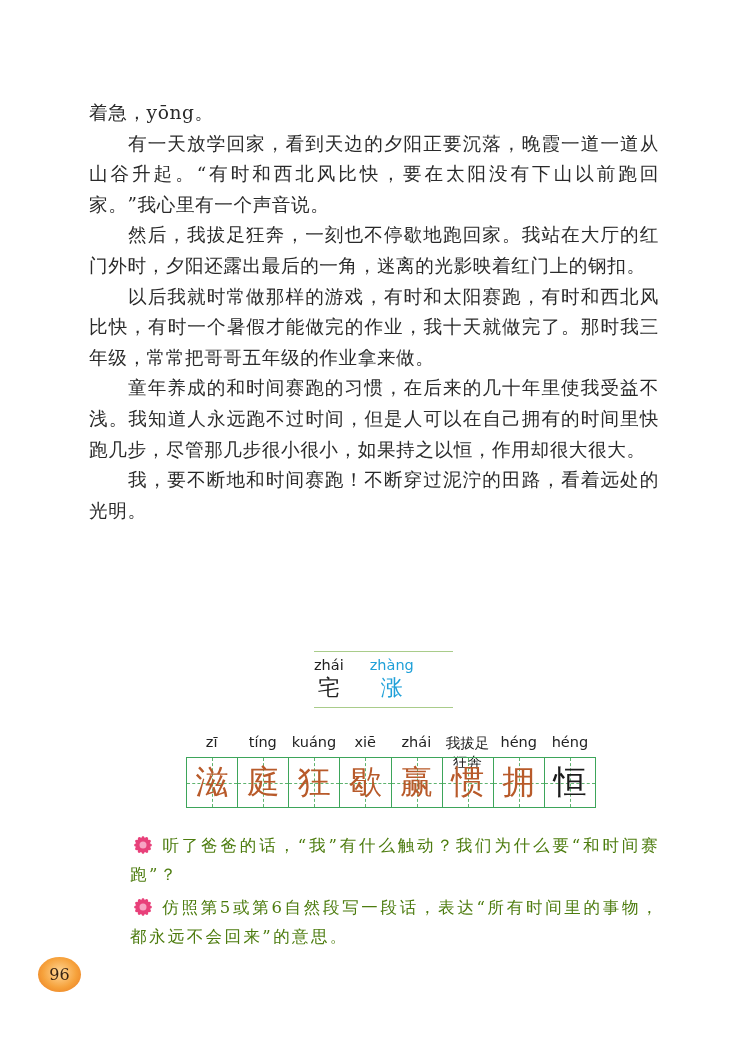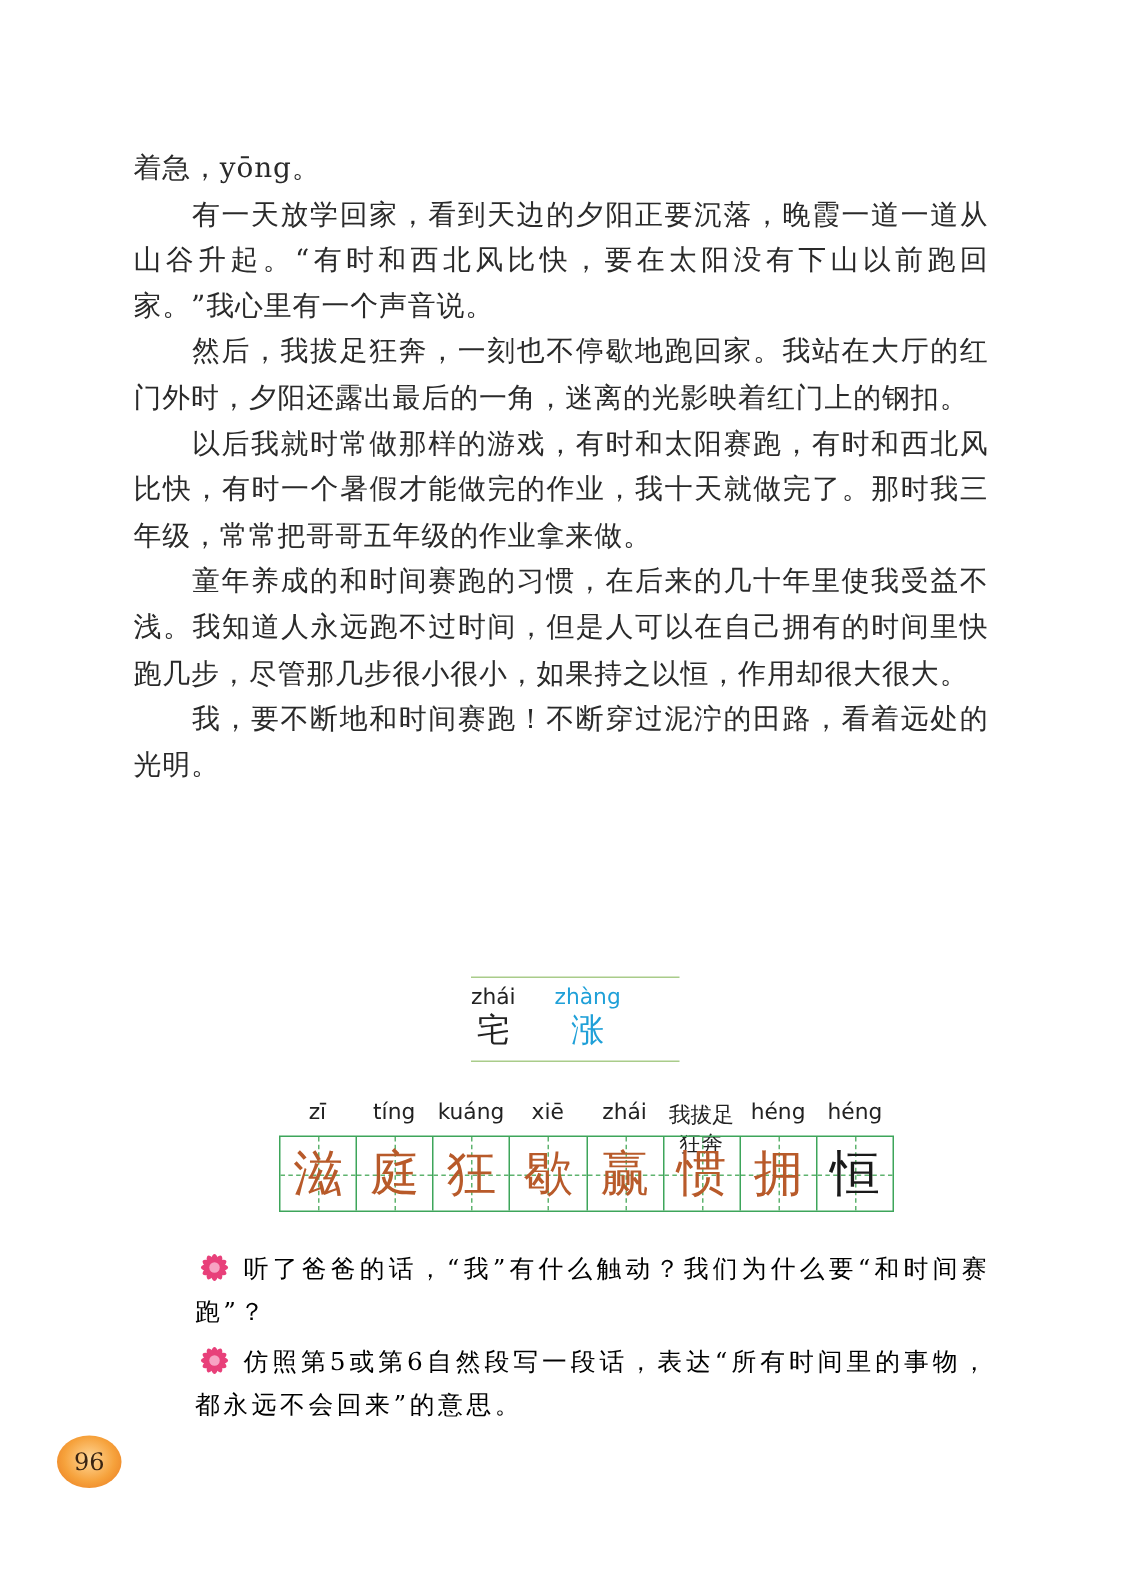--- a/index.html
+++ b/index.html
@@ -86,21 +86,21 @@
     .exercises {
       position: absolute;
       left: 130px; top: 831px;
       width: 530px;
     }
     .ex {
       margin: 0 0 4px 0;
       font-size: 16.5px;
       line-height: 29px;
       letter-spacing: 2.4px;
-      color: #000000;
+      color: #4d7c0f;
       text-align: justify;
     }
     .flower {
       display: inline-block;
       width: 26px; height: 20px;
       vertical-align: -4px;
       margin-right: 6px;
     }
 
     

